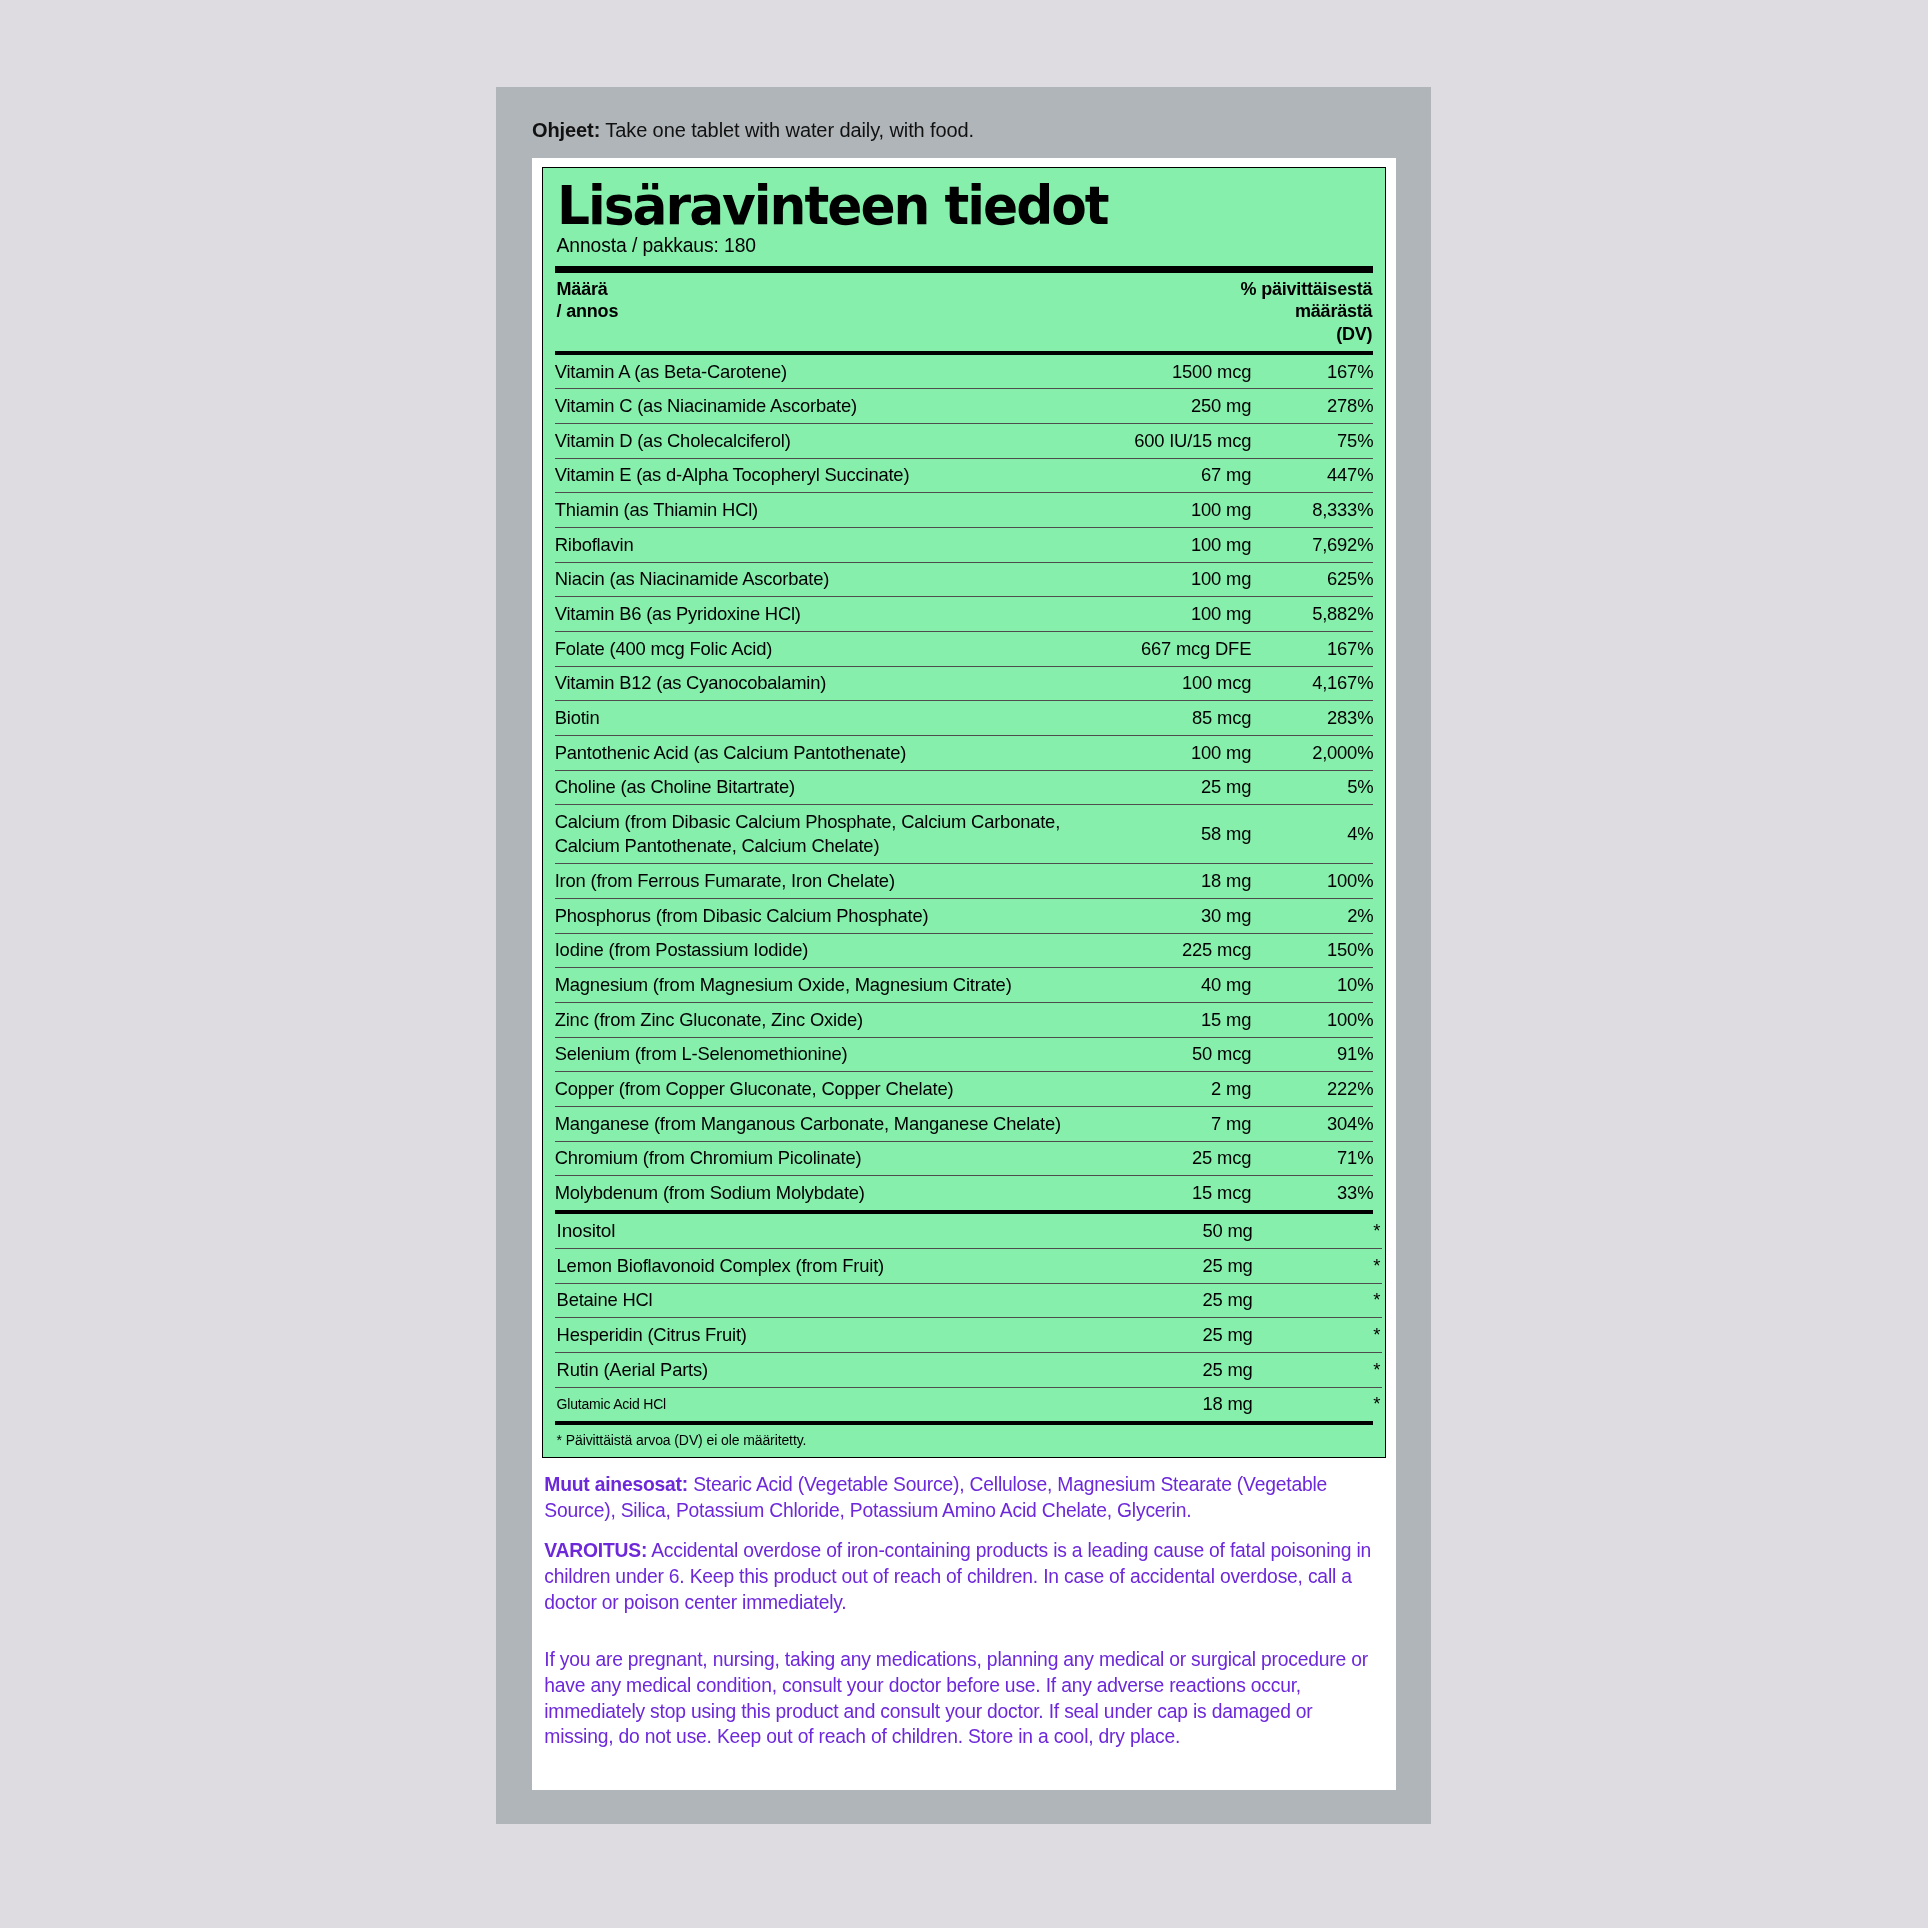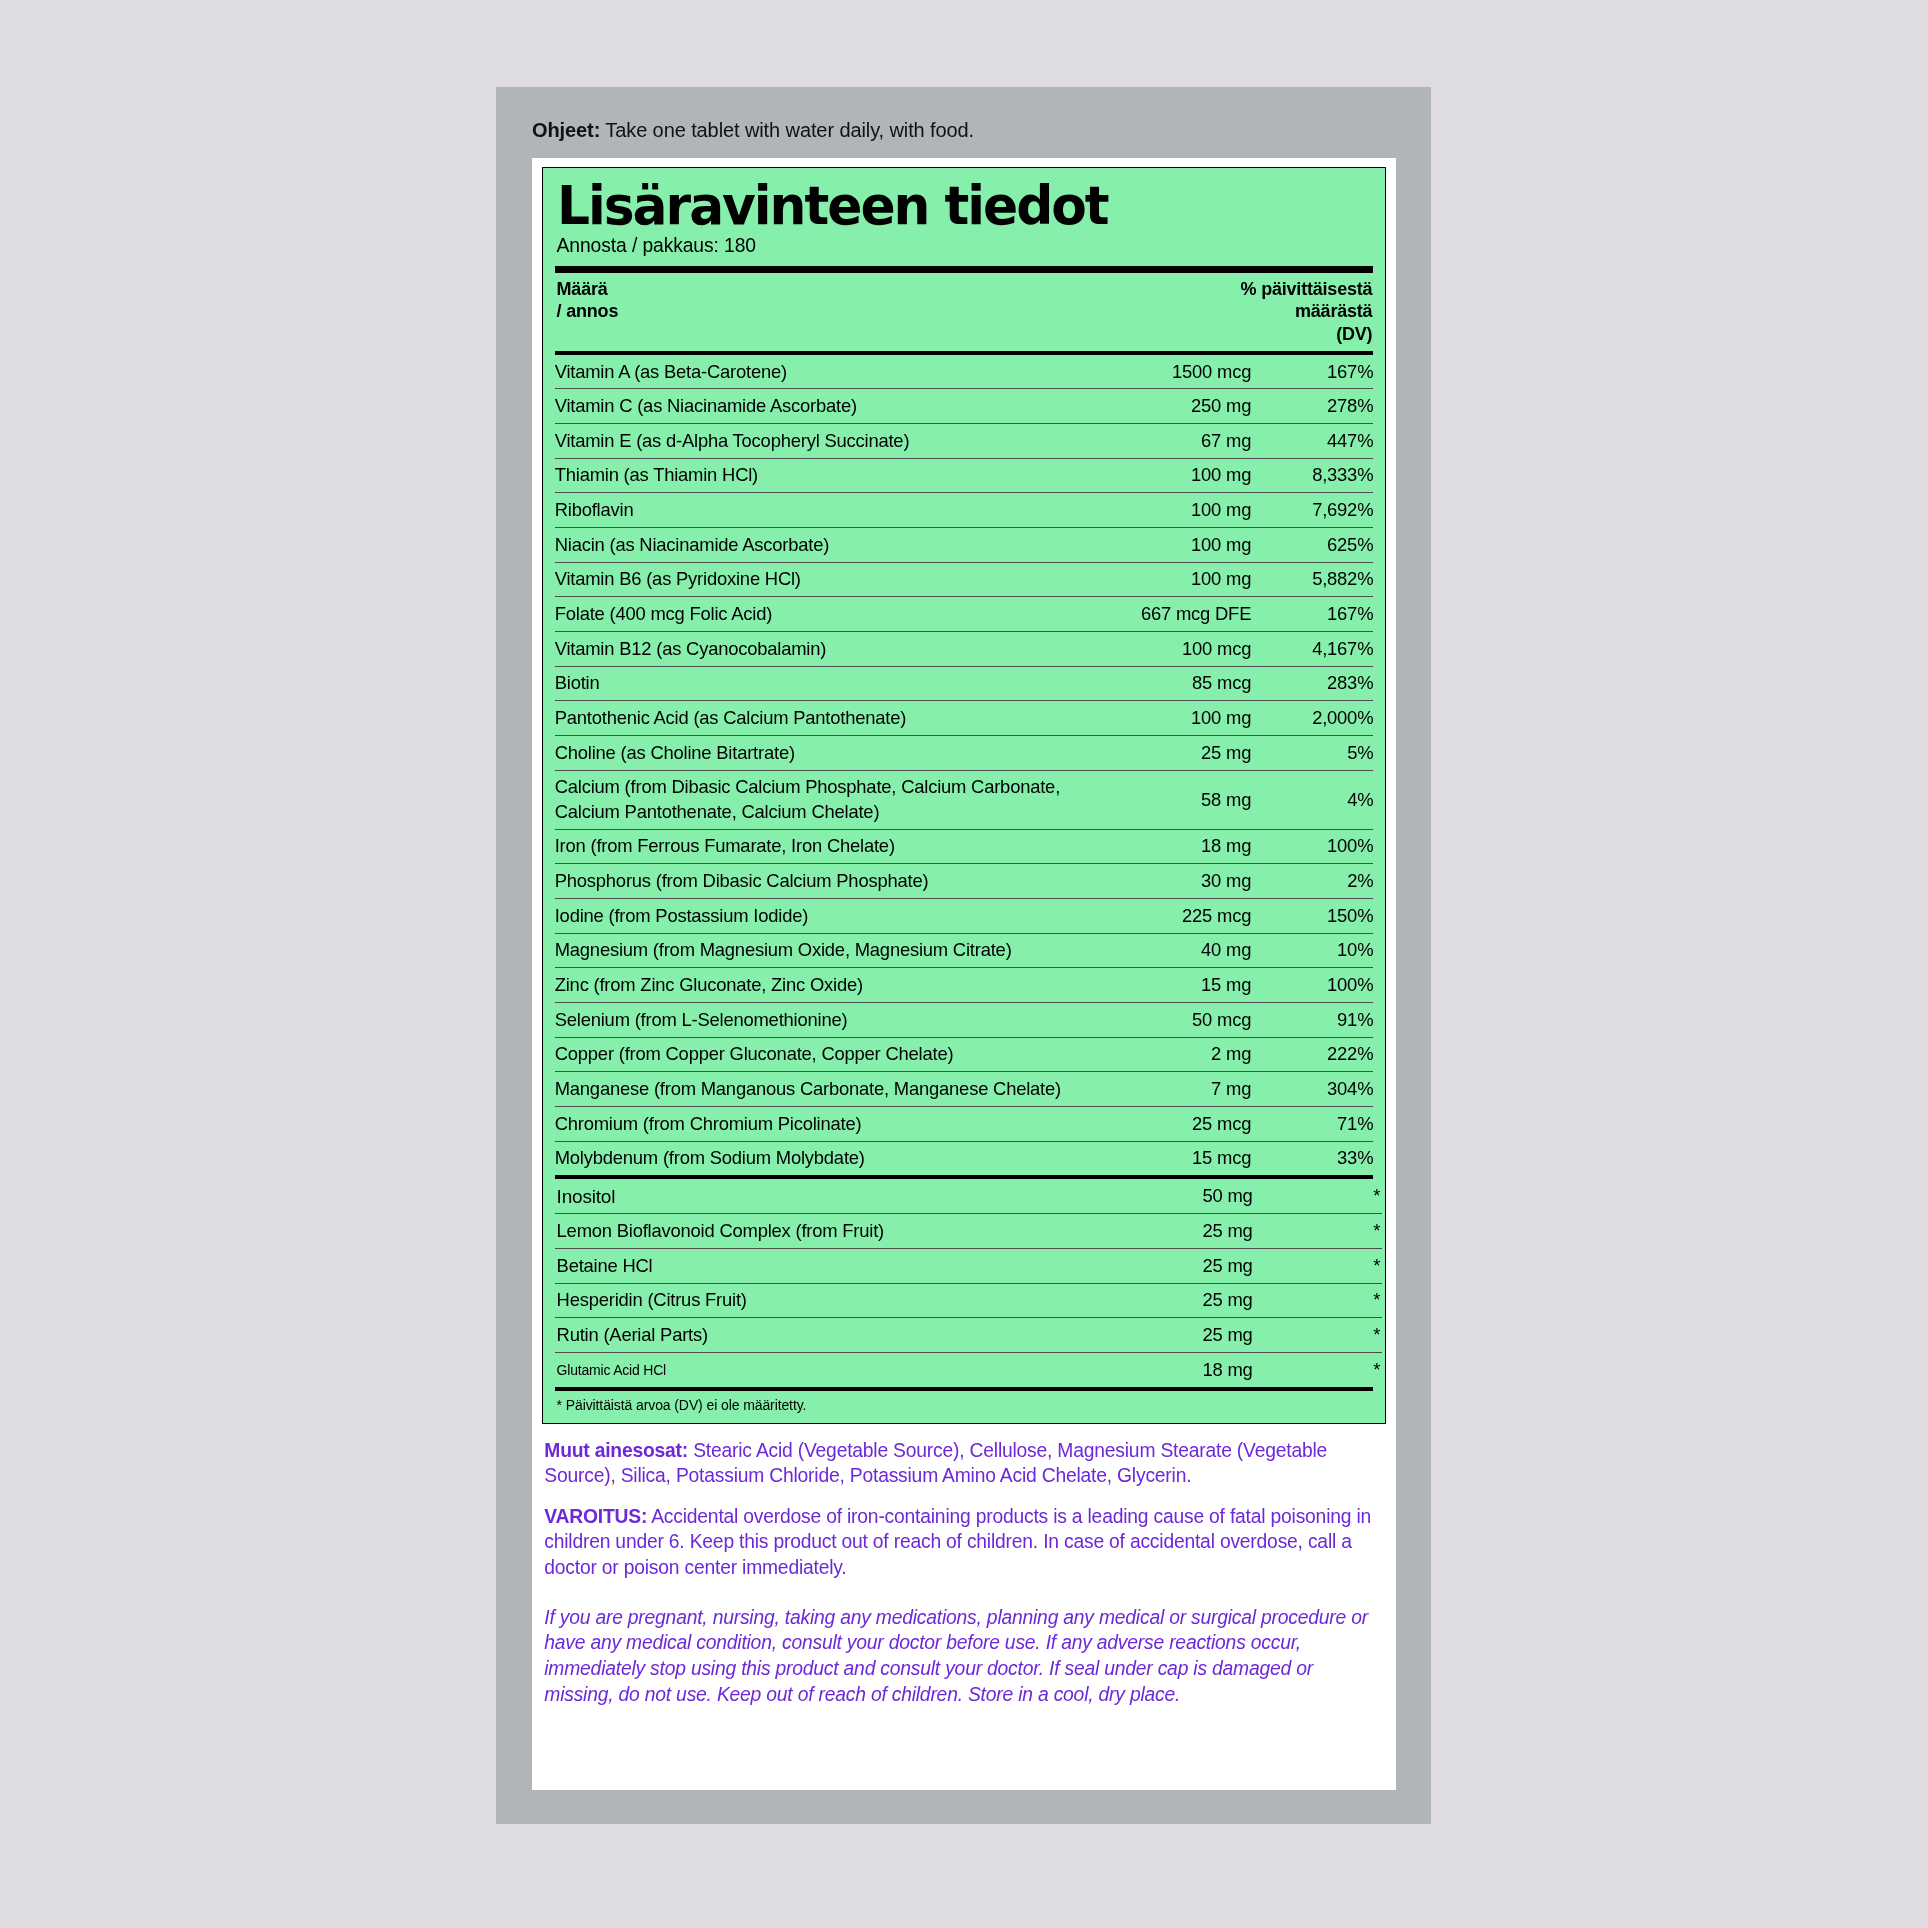--- a/index.html
+++ b/index.html
@@ -153,21 +153,21 @@
     font-size: 19.3px;
     line-height: 1.33;
     color: #6d28d9;
     margin: 0;
     padding: 0 1.9px 0 1.9px;
     letter-spacing: -0.2px;
   }
   .below .lbl { font-weight: bold; }
   #other-ingredients { margin-top: 14px; }
   #warning { margin-top: 15px; }
-  #disclaimer { margin-top: 24px; font-style: italic; }
+  #disclaimer { margin-top: 32px; }
 </style>
 </head>
 <body>
 
 <div id="grey-card">
 
   <div id="directions">
     <span class="lbl">Ohjeet:</span>
     <span>Take one tablet with water daily, with food.</span>
   </div>
@@ -202,20 +202,25 @@
               <td class="c-name">Vitamin A (as Beta-Carotene)</td>
               <td class="c-amt">1500 mcg</td>
               <td class="c-dv">167%</td>
             </tr>
             <tr>
               <td class="c-name">Vitamin C (as Niacinamide Ascorbate)</td>
               <td class="c-amt">250 mg</td>
               <td class="c-dv">278%</td>
             </tr>
             <tr>
+              <td class="c-name">Vitamin D (as Cholecalciferol)</td>
+              <td class="c-amt">600 IU/15 mcg</td>
+              <td class="c-dv">75%</td>
+            </tr>
+            <tr>
               <td class="c-name">Vitamin E (as d-Alpha Tocopheryl Succinate)</td>
               <td class="c-amt">67 mg</td>
               <td class="c-dv">447%</td>
             </tr>
             <tr>
               <td class="c-name">Thiamin (as Thiamin HCl)</td>
               <td class="c-amt">100 mg</td>
               <td class="c-dv">8,333%</td>
             </tr>
             <tr>

